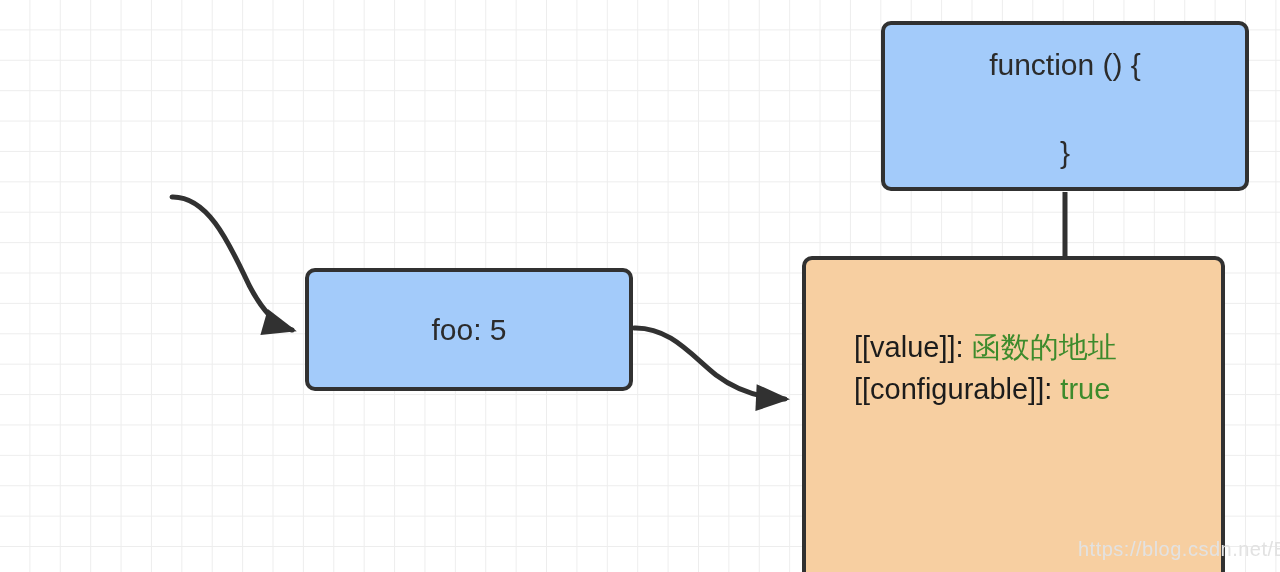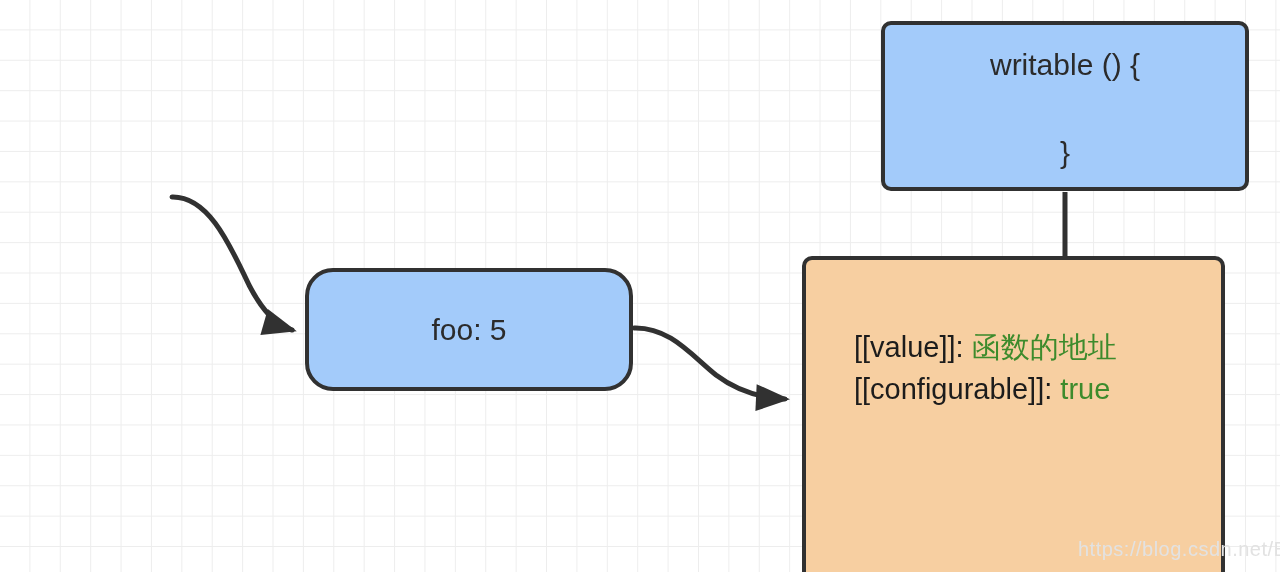--- a/index.html
+++ b/index.html
@@ -70,21 +70,20 @@
     margin-top: 52px;
   }
 
   #foo-node {
     left: 305px;
     top: 268px;
     width: 328px;
     height: 123px;
     background: #a3cbfa;
     font-size: 30px;
-    border-radius: 28px;
   }
 
   #descriptor-node {
     left: 802px;
     top: 256px;
     width: 423px;
     height: 337px;
     background: #f7cfa1;
     display: block;
     padding: 0;
@@ -128,21 +127,21 @@
 
     <path d="M172,197 C210,196 232,250 249,285 C264,314 278,326 292,330" stroke="#313131" stroke-width="5" fill="none" stroke-linecap="round" marker-end="url(#arrowhead)"></path>
 
     <path d="M634,328 C670,327 692,356 716,375 C740,393 764,398 785,399" stroke="#313131" stroke-width="5" fill="none" stroke-linecap="round" marker-end="url(#arrowhead)"></path>
 
     <path d="M1065,192 L1065,296" stroke="#313131" stroke-width="5" fill="none" marker-end="url(#arrowhead)"></path>
   </svg>
 
 
   <div class="node" id="function-node">
-    <div class="code-line">writable () {</div>
+    <div class="code-line">function () {</div>
     <div class="code-line closing">}</div>
   </div>
 
   <div class="node" id="foo-node">
     <span>foo: 5</span>
   </div>
 
   <div class="node" id="descriptor-node">
     <div id="descriptor-list">
       <div class="prop-row">

